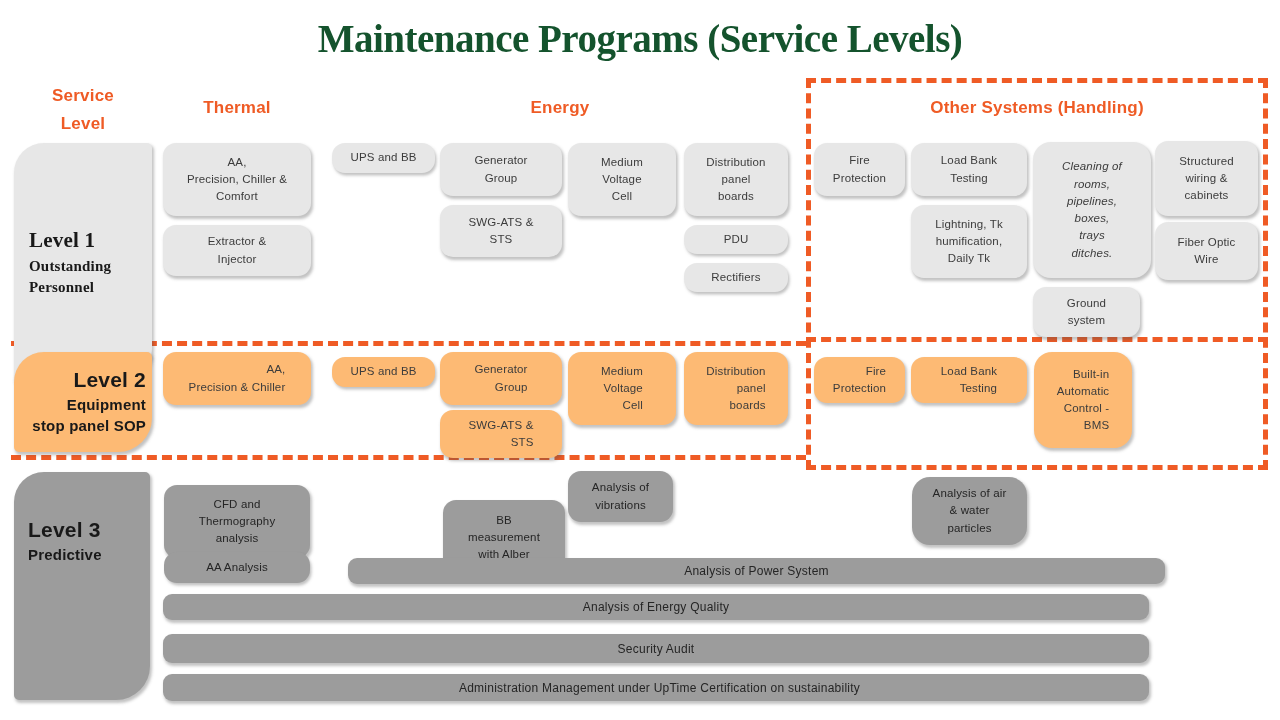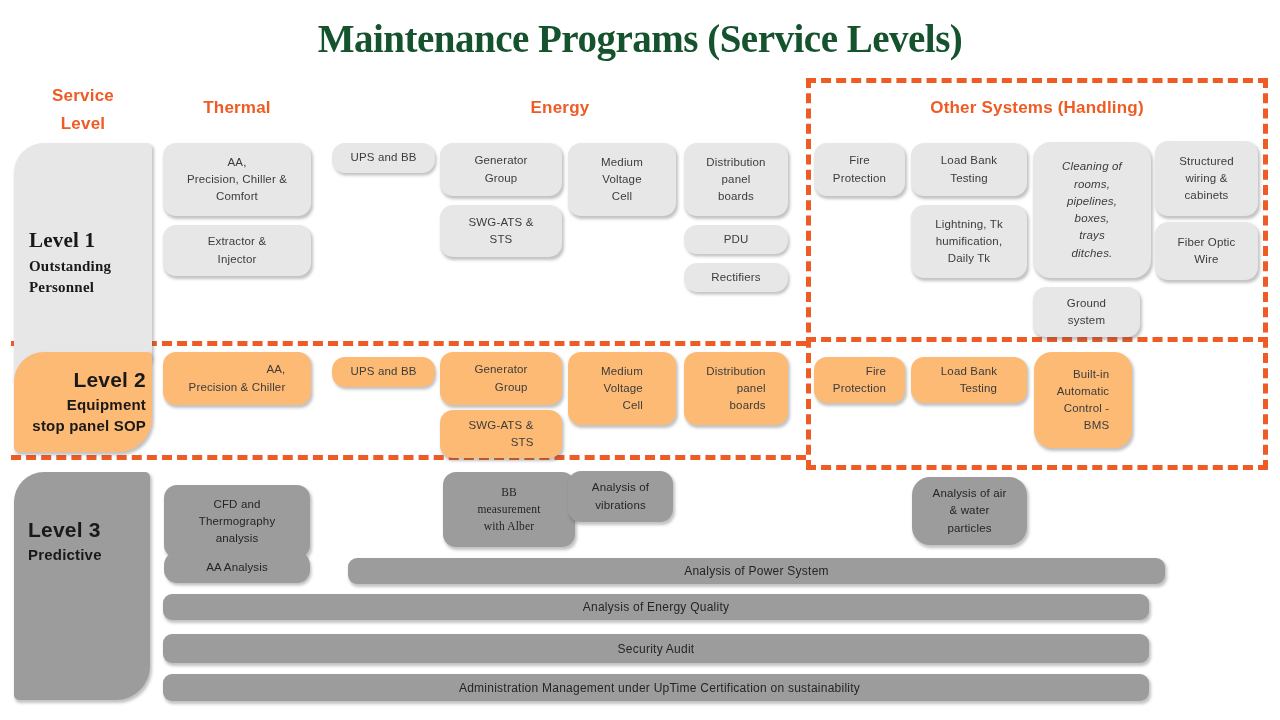--- a/index.html
+++ b/index.html
@@ -134,21 +134,21 @@
 Testing</div>
   <div class="bx f2 r18" style="left:1034px;top:352px;width:98px;height:96px;">Built-in
 Automatic
 Control -
 BMS</div>
 
   <div class="bx f3" style="left:164px;top:473px;width:146px;height:73px;margin-top:12px;">CFD and
 Thermography
 analysis</div>
   <div class="bx f3" style="left:164px;top:552px;width:146px;height:31px;">AA Analysis</div>
-  <div class="bx f3" style="left:443px;top:472px;width:132px;height:75px;font-family:Liberation Serif, serif;">BB
+  <div class="bx f3" style="left:443px;top:500px;width:122px;height:75px;">BB
 measurement
 with Alber</div>
   <div class="bx f3" style="left:568px;top:471px;width:105px;height:51px;">Analysis of
 vibrations</div>
   <div class="bx f3 r18" style="left:912px;top:477px;width:115px;height:68px;">Analysis of air
 &amp; water
 particles</div>
   <div class="bx f3 bar" style="left:348px;top:558px;width:817px;height:26px;">Analysis of Power System</div>
   <div class="bx f3 bar" style="left:163px;top:594px;width:986px;height:26px;">Analysis of Energy Quality</div>
   <div class="bx f3 bar" style="left:163px;top:634px;width:986px;height:29px;">Security Audit</div>

